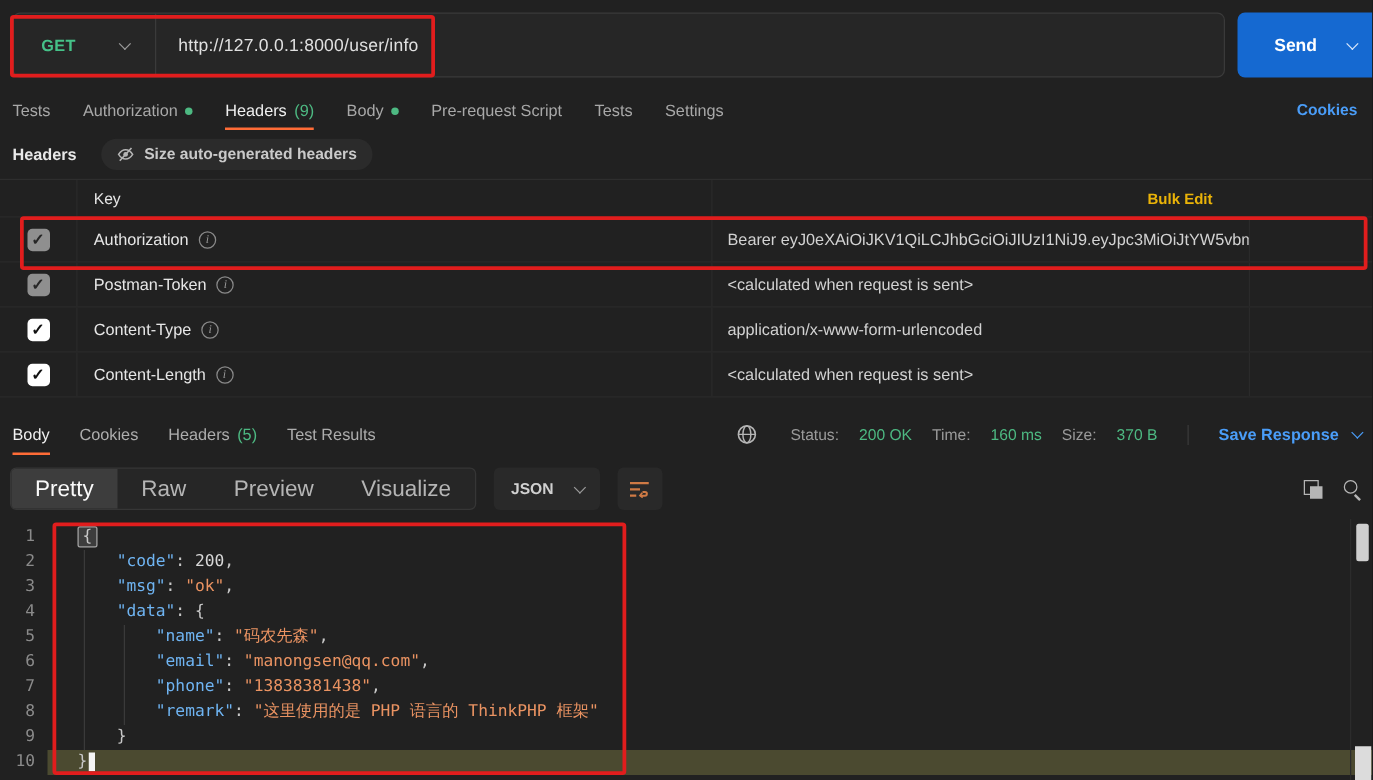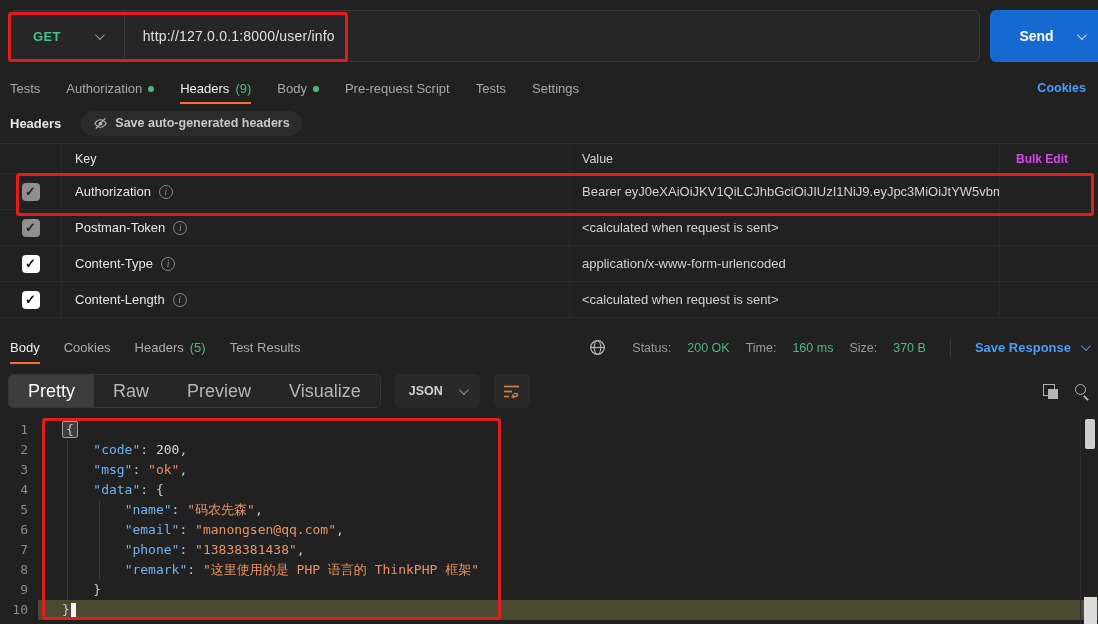--- a/index.html
+++ b/index.html
@@ -36,21 +36,21 @@
 
   
   .htable { position:absolute; top:143px; left:0; right:0; border-top:1px solid #2e2e2e; font-size:13px; }
   .hrow { display:grid; grid-template-columns:62px 508px 430px 1fr; align-items:center; border-bottom:1px solid #2a2a2a; }
   .hrow.head { height:30px; color:#9a9a9a; font-size:12.5px; }
   .hrow.body { height:36px; }
   .cell { height:100%; display:flex; align-items:center; }
   .c-check { justify-content:center; border-right:1px solid #2a2a2a; }
   .c-key { padding-left:13px; gap:8px; border-right:1px solid #2a2a2a; color:#e6e6e6; }
   .c-val { padding-left:12px; border-right:1px solid #2a2a2a; color:#d2d2d2; overflow:hidden; white-space:nowrap; }
-  .c-bulk { justify-content:flex-end; padding-right:30px; color:#d946ef; font-weight:bold; font-size:12px; cursor:pointer; }
+  .c-bulk { justify-content:flex-end; padding-right:30px; color:#eab308; font-weight:bold; font-size:12px; cursor:pointer; }
   .cbx { width:18px; height:18px; border-radius:4px; display:flex; align-items:center; justify-content:center; font-size:13px; font-weight:bold; cursor:pointer; }
   .cbx.auto { background:#8f8f8f; color:#262626; }
   .cbx.manual { background:#ffffff; color:#111; }
   .info-i { width:14px; height:14px; border:1px solid #8a8a8a; border-radius:50%; color:#9a9a9a; font-size:9.5px; display:inline-flex; align-items:center; justify-content:center; font-family:"Liberation Serif", serif; font-style:italic; cursor:pointer; flex:none; }
 
   
   .resphdr { position:absolute; top:330px; left:0; right:0; height:35px; display:flex; align-items:center; padding-left:10px; gap:24px; font-size:13px; color:#adadad; }
   .resp-meta { position:absolute; right:10px; top:330px; height:35px; display:flex; align-items:center; gap:16px; font-size:12.5px; }
   .meta-label { color:#9a9a9a; }
   .meta-val { color:#4db982; }
@@ -149,29 +149,28 @@
   <div class="cookies-link">Cookies</div>
 
   <div class="subhdr">
     <span class="subhdr-title">Headers</span>
     <div class="hide-pill">
       <svg width="15" height="15" viewBox="0 0 16 16">
         <path d="M2 8 C3.8 5.2 6 4 8 4 C10 4 12.2 5.2 14 8 C12.2 10.8 10 12 8 12 C6 12 3.8 10.8 2 8 Z" fill="none" stroke="#b5b5b5" stroke-width="1.3"></path>
         <circle cx="8" cy="8" r="2" fill="#b5b5b5"></circle>
         <line x1="3" y1="13.5" x2="13" y2="2.5" stroke="#b5b5b5" stroke-width="1.4"></line>
       </svg>
-      <span>Save auto-generated headers</span>
+      <span>Size auto-generated headers</span>
     </div>
   </div>
 
   <div class="htable">
     <div class="hrow head">
       <div class="cell c-check"></div>
       <div class="cell c-key">Key</div>
-      <div class="cell c-val">Value</div>
       <div class="cell c-bulk">Bulk Edit</div>
     </div>
     <div id="table-rows">
         <div class="hrow body">
           <div class="cell c-check">
             <span class="cbx auto">✓</span>
           </div>
           <div class="cell c-key">
             <span>Authorization</span>
             <span class="info-i">i</span>

